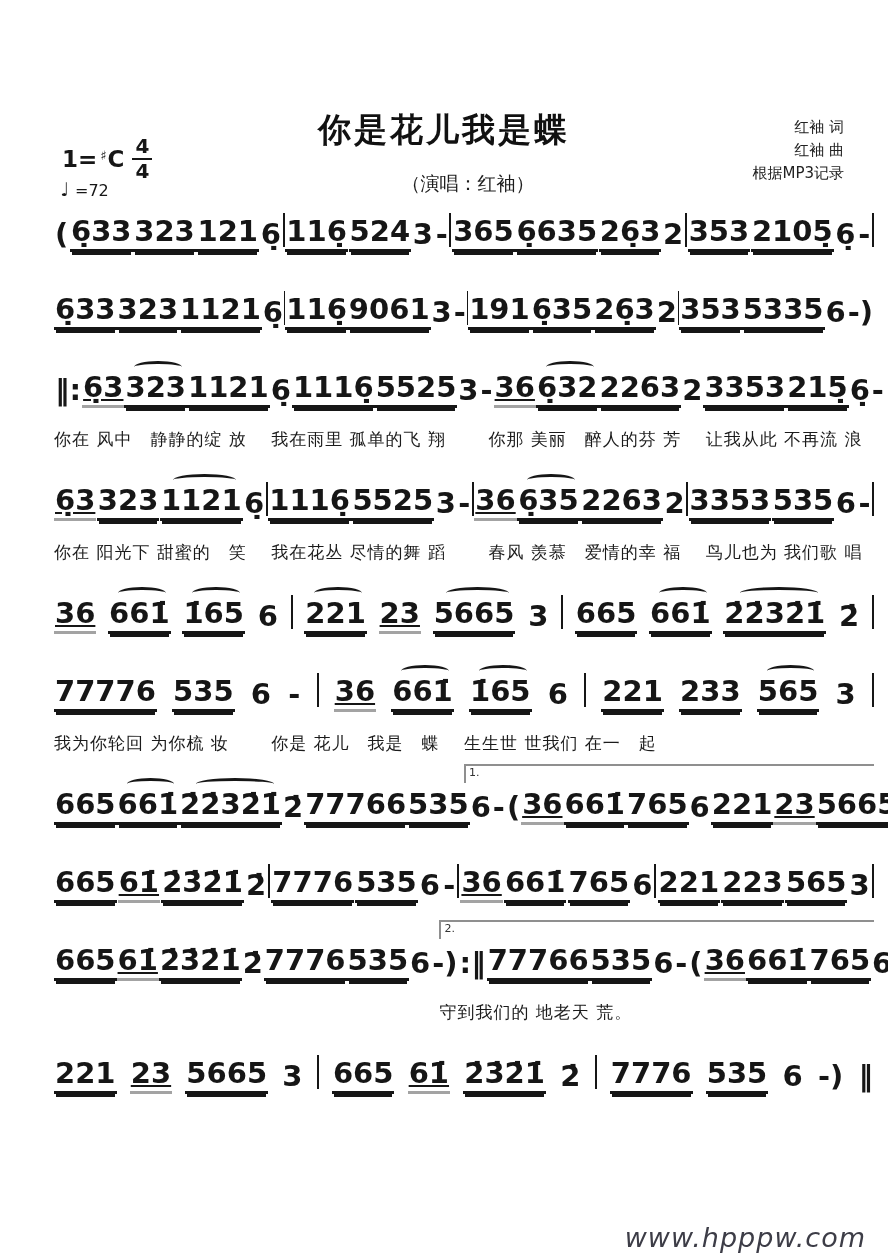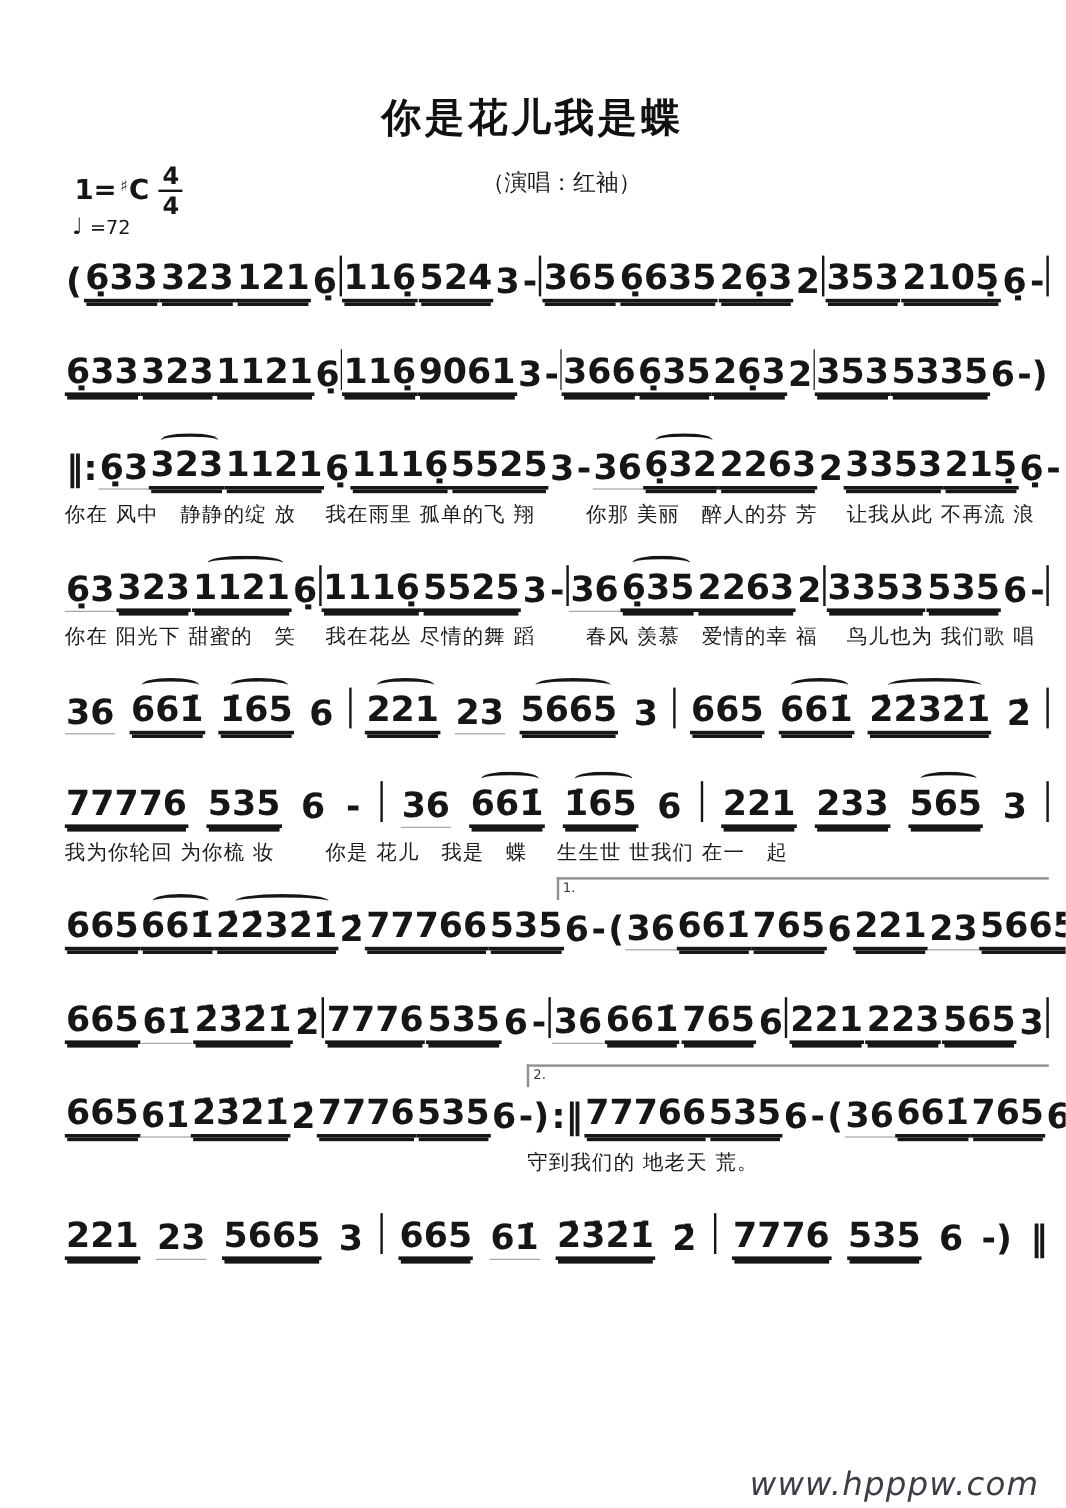--- a/index.html
+++ b/index.html
@@ -2,21 +2,21 @@
 <html><head>
 <meta charset="utf-8">
 <style>
   html,body{margin:0;padding:0;}
   body{
     width:888px;height:1257px;background:#ffffff;position:relative;overflow:hidden;
     font-family:"DejaVu Sans","Liberation Sans",sans-serif;color:#161616;
   }
   .header{position:relative;height:188px;}
   .title{
-    text-align:center;padding-top:76px;font-size:33px;font-weight:bold;letter-spacing:3px;color:#111;
+    text-align:center;padding-top:108px;font-size:33px;font-weight:bold;letter-spacing:3px;color:#111;
   }
   .subtitle{text-align:center;font-size:19px;margin-top:18px;color:#1c1c1c;padding-left:48px;}
   .credits{
     position:absolute;right:44px;top:116px;text-align:right;font-size:15px;line-height:23px;color:#222;
   }
   .keysig{
     position:absolute;left:62px;top:136px;font-size:23px;font-weight:bold;display:flex;align-items:center;
   }
   .keysig sup{font-size:13px;vertical-align:super;margin:0 1px 8px 3px;}
   .frac{display:inline-flex;flex-direction:column;align-items:center;margin-left:8px;font-size:20px;line-height:1.05;}
@@ -25,45 +25,50 @@
   .tempo{position:absolute;left:60px;top:178px;font-size:16px;color:#161616;}
   .tempo .note{font-size:19px;margin-right:6px;}
 
   .score{margin:12px 14px 0 54px;}
   .line-block{margin-bottom:18px;}
   .note-row{
     display:flex;justify-content:space-between;align-items:flex-end;position:relative;
     padding:13px 0 8px 0;font-weight:bold;font-size:29px;color:#161616;
   }
   .grp{position:relative;line-height:1.05;padding:0 1px 3px;white-space:nowrap;}
-  .u1{border-bottom:1px solid #a3a3a3;}
+  .u1{border-bottom:3px solid #a3a3a3;text-decoration:underline;}
   .u2{border-bottom:3px solid #161616;}
   .u2::after{content:"";position:absolute;left:2px;right:2px;bottom:-6px;height:3px;background:#161616;}
   .arc::before{
     content:"";position:absolute;left:16%;right:8%;top:-11px;height:9px;
     border-top:3px solid #161616;border-radius:50% 50% 0 0;
   }
   .bar{width:2px;height:34px;background:#161616;margin-bottom:5px;}
   .volta{
     position:absolute;top:-9px;height:17px;border-top:2px solid #8f8f8f;border-left:2px solid #8f8f8f;
     font-size:11px;font-weight:normal;color:#333;padding-left:3px;text-align:left;line-height:14px;
   }
-  .lyrics{font-size:17px;color:#1b1b1b;margin-top:1px;white-space:pre;letter-spacing:1px;}
+  .lyrics{font-size:17px;color:#1b1b1b;margin-top:12px;white-space:pre;letter-spacing:1px;}
 
   .watermark{
     position:absolute;right:22px;bottom:4px;font-size:27px;font-weight:normal;font-style:italic;
     color:#3d3d47;letter-spacing:1px;
   }
 </style>
 </head>
 <body>
 
 <div class="header">
   <div class="title">你是花儿我是蝶</div>
   <div class="subtitle">（演唱：红袖）</div>
+  <div class="credits">
+    <div>红袖 词</div>
+    <div>红袖 曲</div>
+    <div>根据MP3记录</div>
+  </div>
   <div class="keysig">
     <span>1=</span>
       <sup>♯</sup>
       <span>C</span>
     <span class="frac">
       <span class="top">4</span>
       <span class="bot">4</span>
     </span>
   </div>
   <div class="tempo">
@@ -102,21 +107,21 @@
         <span class="grp u2">6̣33</span>
         <span class="grp u2">323</span>
         <span class="grp u2">1121</span>
         <span class="grp">6̣</span>
         <span class="bar"></span>
         <span class="grp u2">116̣</span>
         <span class="grp u2">9061</span>
         <span class="grp">3</span>
         <span class="grp">-</span>
         <span class="bar"></span>
-        <span class="grp u2">366</span>
+        <span class="grp u2">191</span>
         <span class="grp u2">6̣35</span>
         <span class="grp u2">26̣3</span>
         <span class="grp">2</span>
         <span class="bar"></span>
         <span class="grp u2">353</span>
         <span class="grp u2">5335</span>
         <span class="grp">6</span>
         <span class="grp">-)</span>
       </div>
     </div>

